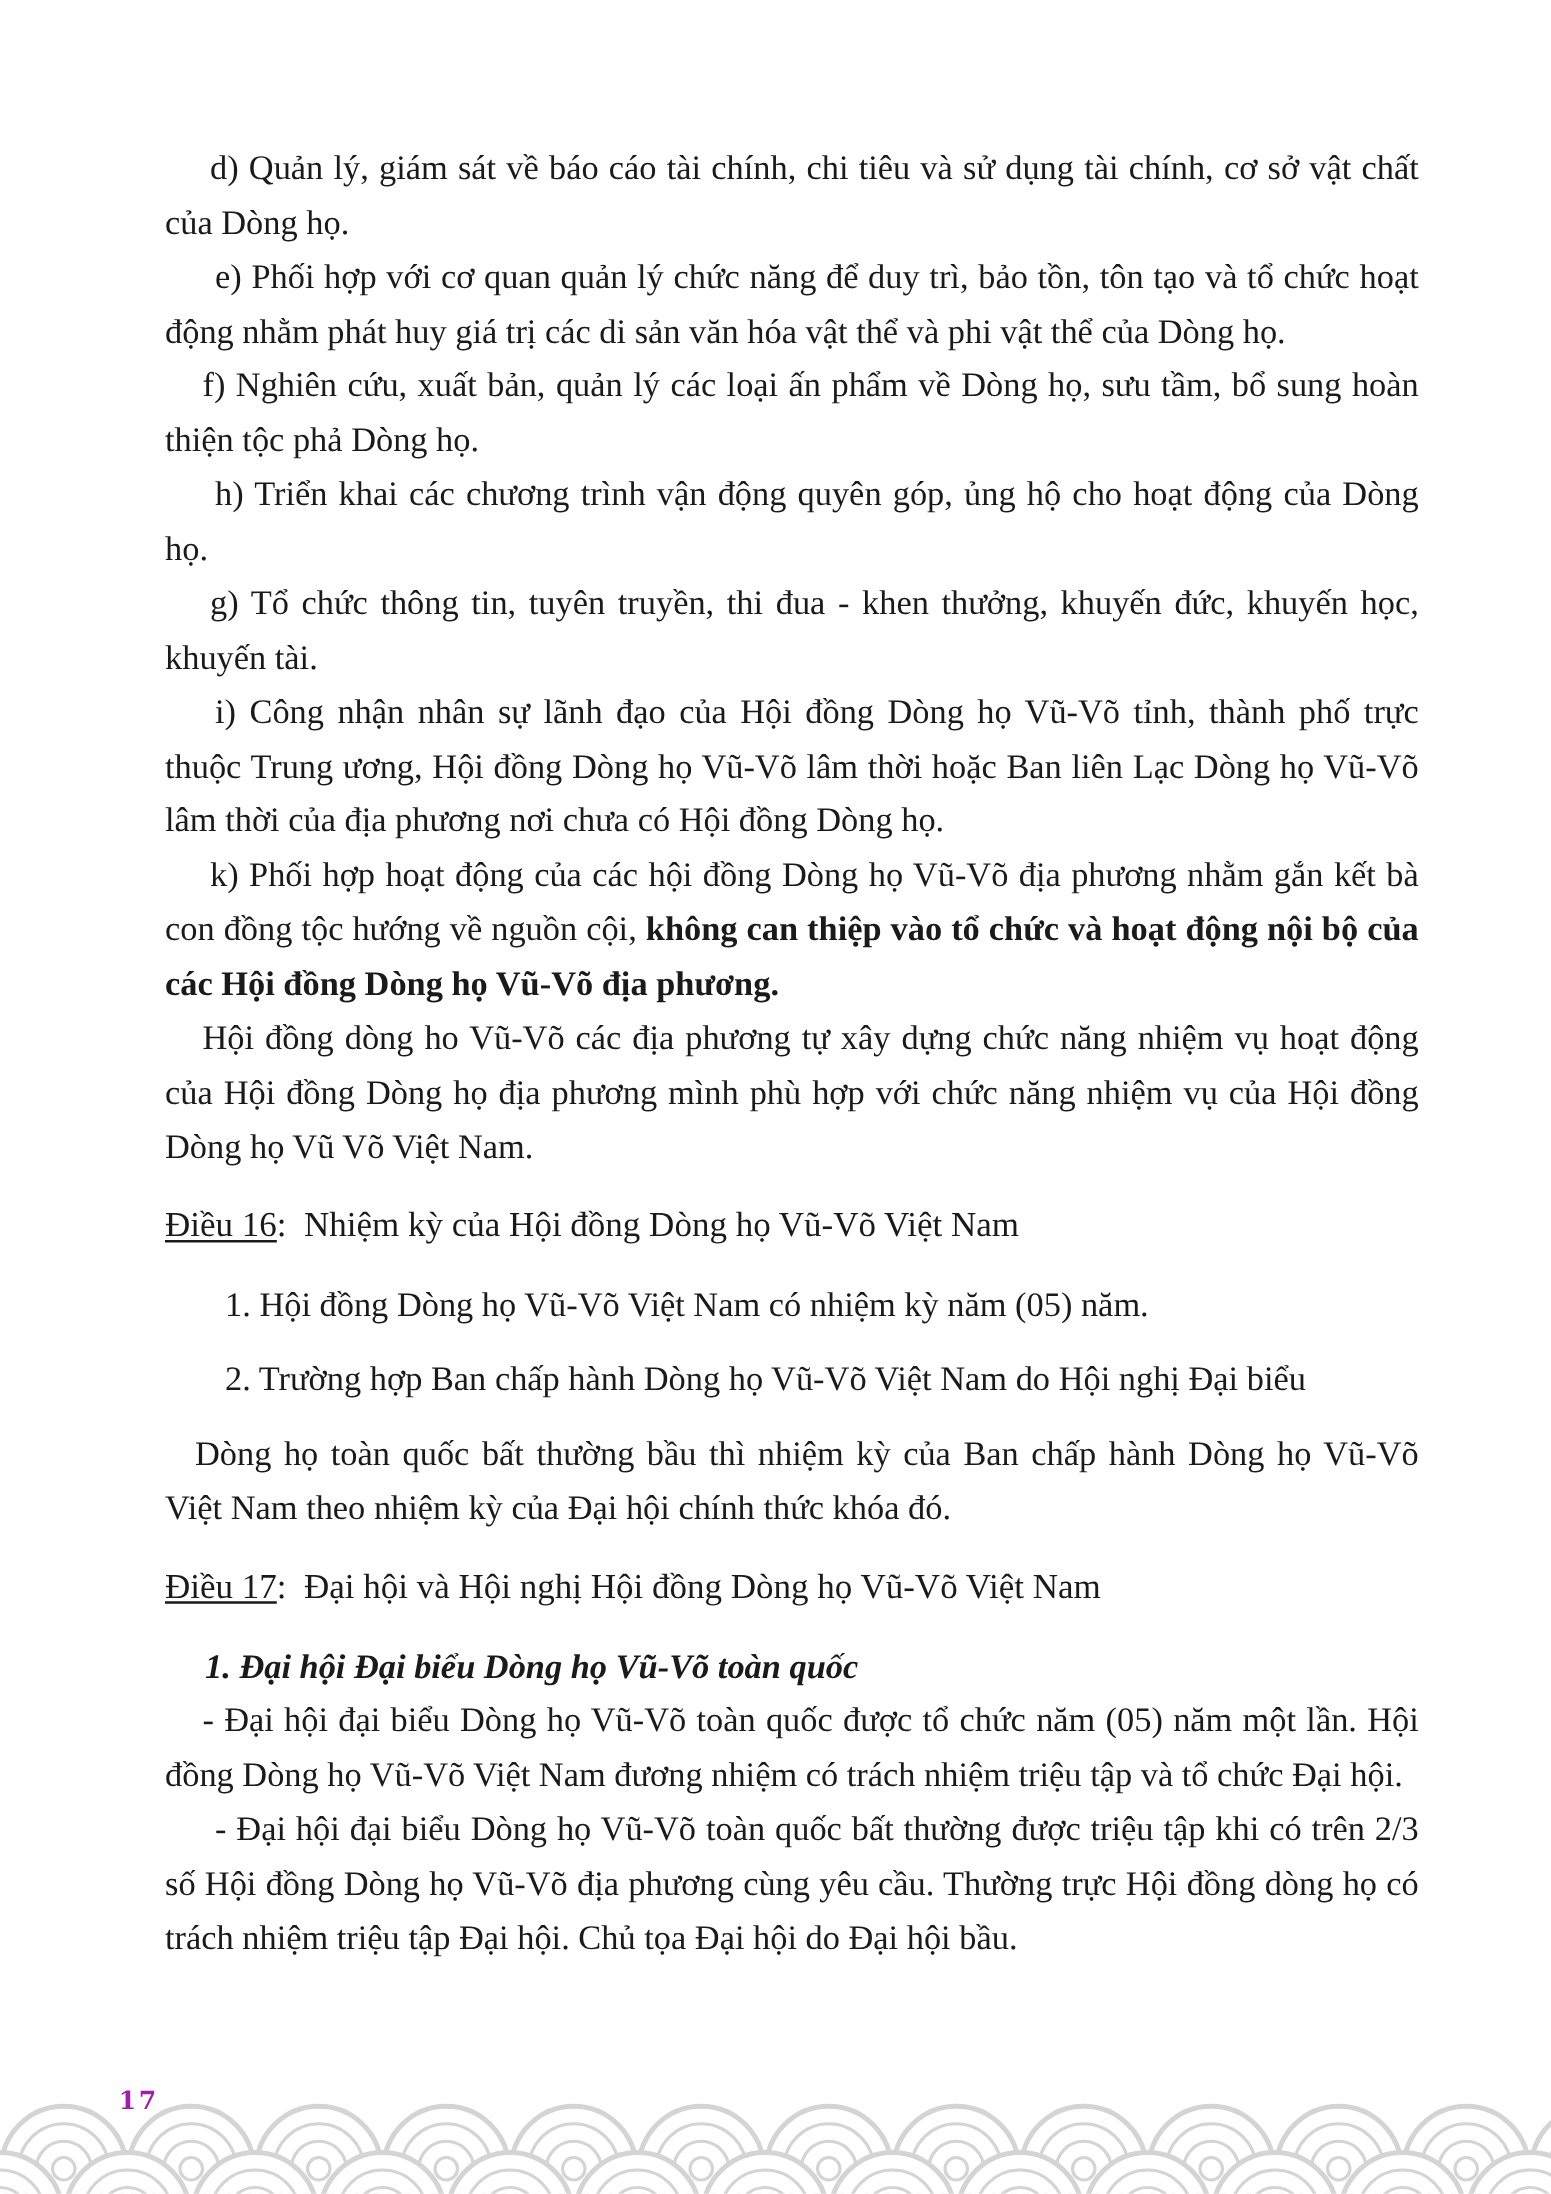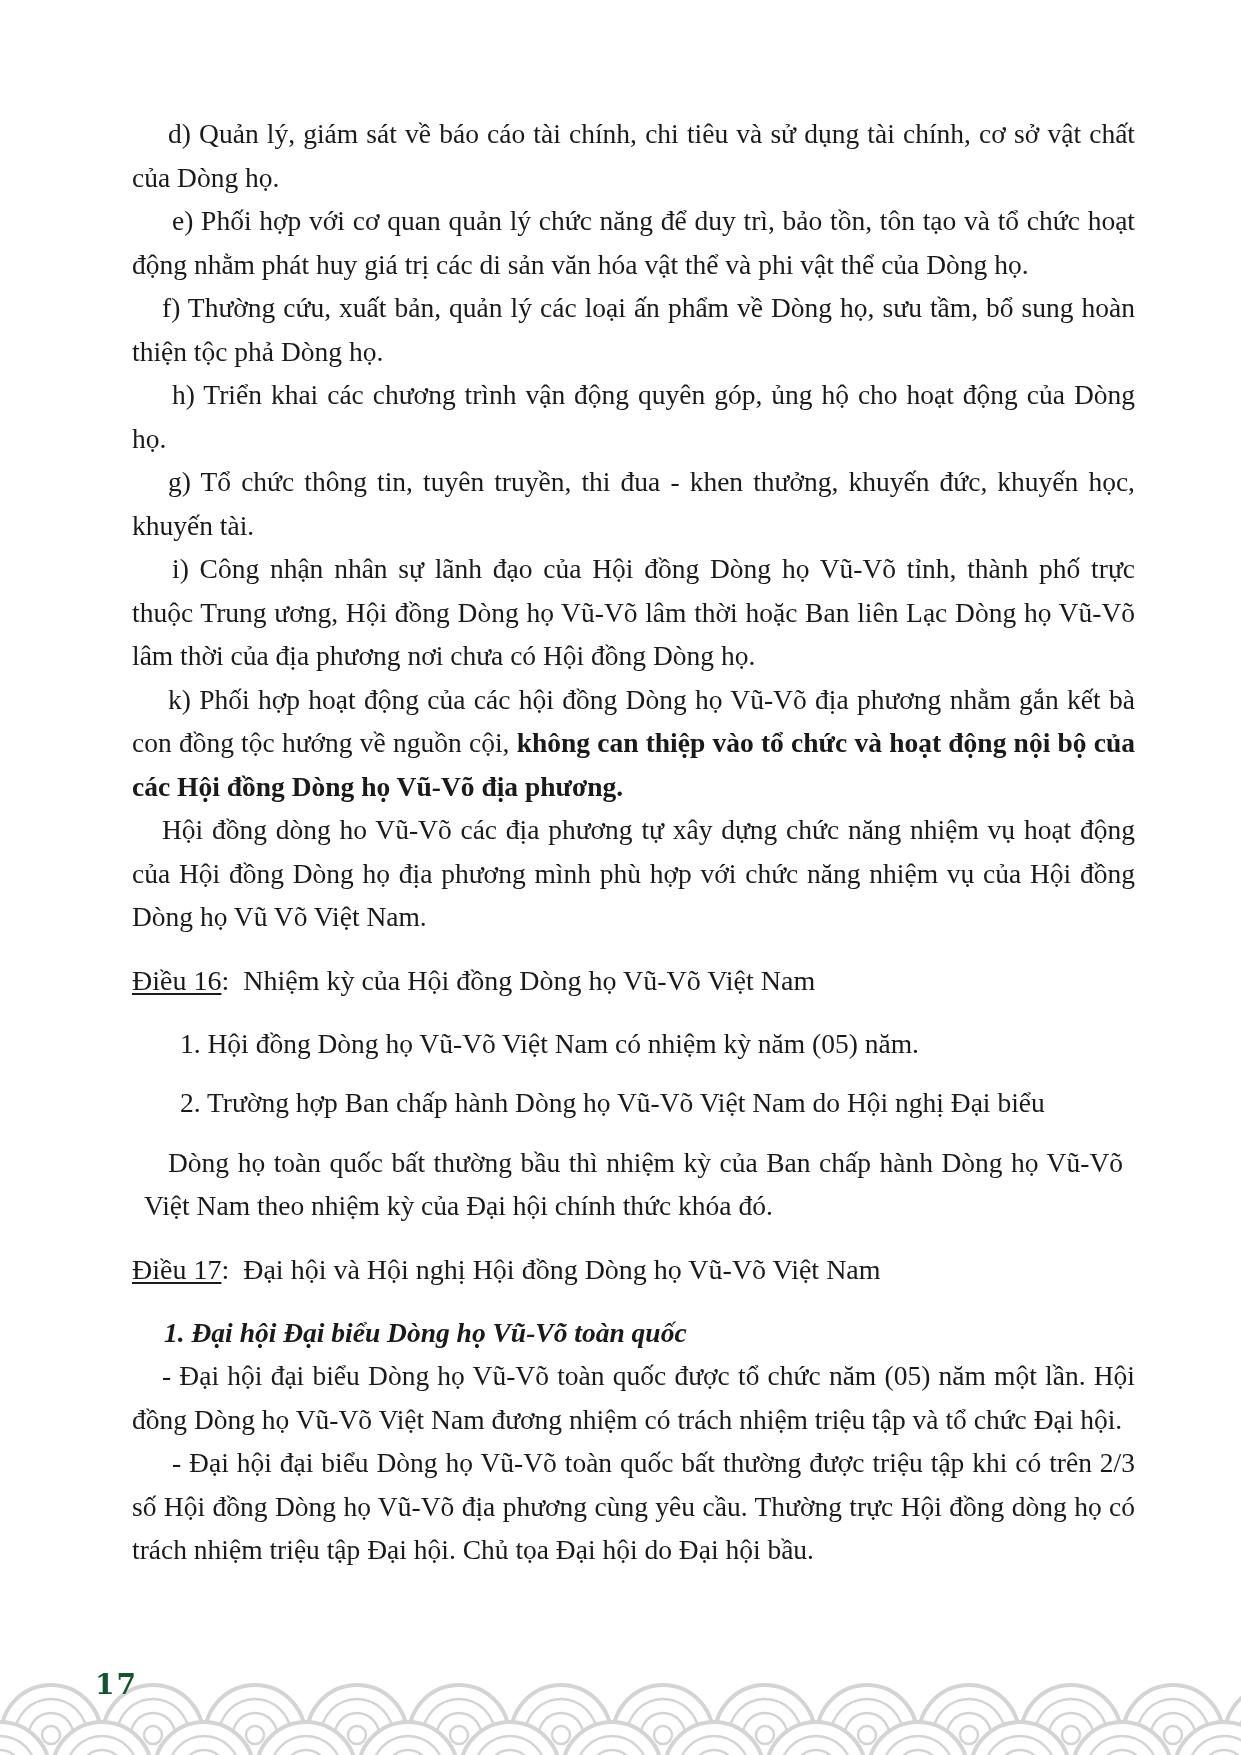--- a/index.html
+++ b/index.html
@@ -19,38 +19,38 @@
     .heading {
       margin: 20px 0 20px 0; font-weight: normal; font-size: 28px; line-height: 43px;
       text-indent: 0;
     }
     .heading .article-num { text-decoration: underline; text-underline-offset: 3px; }
     .heading .gap { display: inline-block; width: 14px; }
     .subheading {
       margin: 0; font-weight: bold; font-style: italic; text-indent: 32px;
     }
     .list-line { margin: 16px; padding-left: 32px; }
-    .list-cont { margin: 12px; text-align: justify; text-indent: 24px; }
+    .list-cont { margin: 0; text-align: justify; text-indent: 24px; }
     .footer {
       position: absolute; left: 0; top: 1660px; width: 1241px; height: 95px;
     }
     .footer svg { position: absolute; left: 0; top: 0; }
     .page-number {
       position: absolute; left: 95px; top: 1668px;
-      font-family: "DejaVu Serif", serif; font-weight: bold; font-size: 28px;
-      color: #14532d; letter-spacing: 2px; z-index: 2;
+      font-family: "DejaVu Serif", serif; font-weight: bold; font-size: 20px;
+      color: #a21caf; letter-spacing: 2px; z-index: 2;
     }
   </style>
 </head>
 <body>
 
 <div class="page-content">
   <p class="para">d) Quản lý, giám sát về báo cáo tài chính, chi tiêu và sử dụng tài chính, cơ sở vật chất của Dòng họ.</p>
   <p class="para indent-md">e) Phối hợp với cơ quan quản lý chức năng để duy trì, bảo tồn, tôn tạo và tổ chức hoạt động nhằm phát huy giá trị các di sản văn hóa vật thể và phi vật thể của Dòng họ.</p>
-  <p class="para indent-sm">f) Thường cứu, xuất bản, quản lý các loại ấn phẩm về Dòng họ, sưu tầm, bổ sung hoàn thiện tộc phả Dòng họ.</p>
+  <p class="para indent-sm">f) Nghiên cứu, xuất bản, quản lý các loại ấn phẩm về Dòng họ, sưu tầm, bổ sung hoàn thiện tộc phả Dòng họ.</p>
   <p class="para indent-md">h) Triển khai các chương trình vận động quyên góp, ủng hộ cho hoạt động của Dòng họ.</p>
   <p class="para">g) Tổ chức thông tin, tuyên truyền, thi đua - khen thưởng, khuyến đức, khuyến học, khuyến tài.</p>
   <p class="para indent-md">i) Công nhận nhân sự lãnh đạo của Hội đồng Dòng họ Vũ-Võ tỉnh, thành phố trực thuộc Trung ương, Hội đồng Dòng họ Vũ-Võ lâm thời hoặc Ban liên Lạc Dòng họ Vũ-Võ lâm thời của địa phương nơi chưa có Hội đồng Dòng họ.</p>
   <p class="para"><span>k) Phối hợp hoạt động của các hội đồng Dòng họ Vũ-Võ địa phương nhằm gắn kết bà con đồng tộc hướng về nguồn cội, </span><strong>không can thiệp vào tổ chức và hoạt động nội bộ của các Hội đồng Dòng họ Vũ-Võ địa phương.</strong></p>
   <p class="para indent-sm">Hội đồng dòng ho Vũ-Võ các địa phương tự xây dựng chức năng nhiệm vụ hoạt động của Hội đồng Dòng họ địa phương mình phù hợp với chức năng nhiệm vụ của Hội đồng Dòng họ Vũ Võ Việt Nam.</p>
 
   <h2 class="heading"><span class="article-num">Điều 16</span>:<span class="gap"></span><span>Nhiệm kỳ của Hội đồng Dòng họ Vũ-Võ Việt Nam</span></h2>
   <p class="list-line">1. Hội đồng Dòng họ Vũ-Võ Việt Nam có nhiệm kỳ năm (05) năm.</p>
   <p class="list-line">2. Trường hợp Ban chấp hành Dòng họ Vũ-Võ Việt Nam do Hội nghị Đại biểu</p>
   <p class="list-cont">Dòng họ toàn quốc bất thường bầu thì nhiệm kỳ của Ban chấp hành Dòng họ Vũ-Võ Việt Nam theo nhiệm kỳ của Đại hội chính thức khóa đó.</p>

